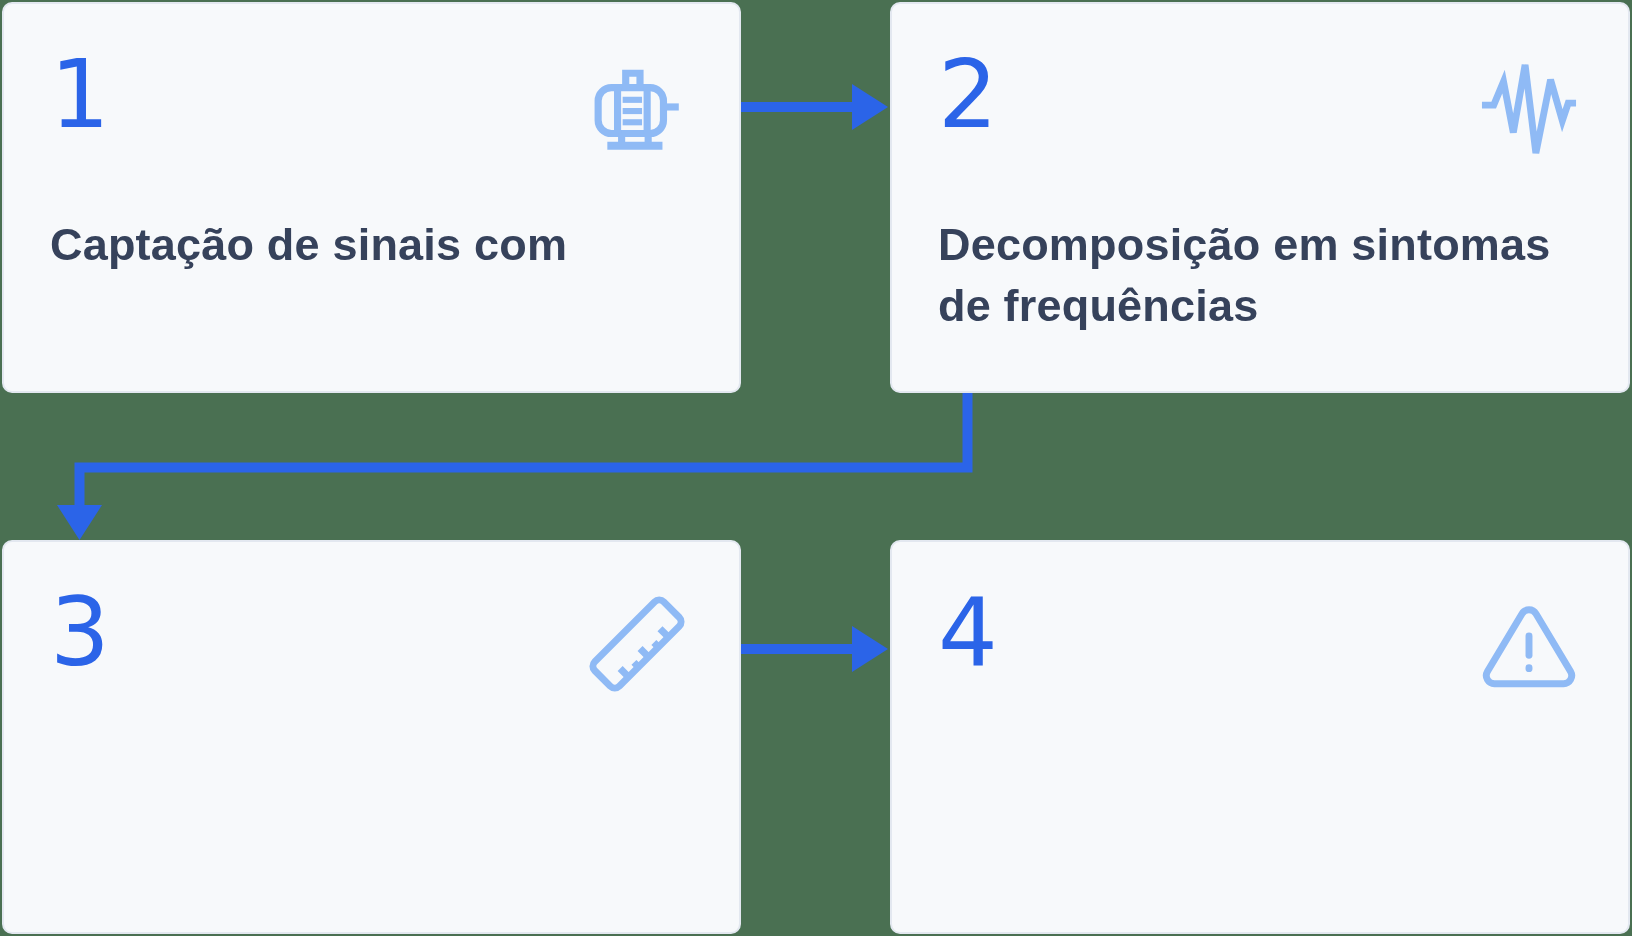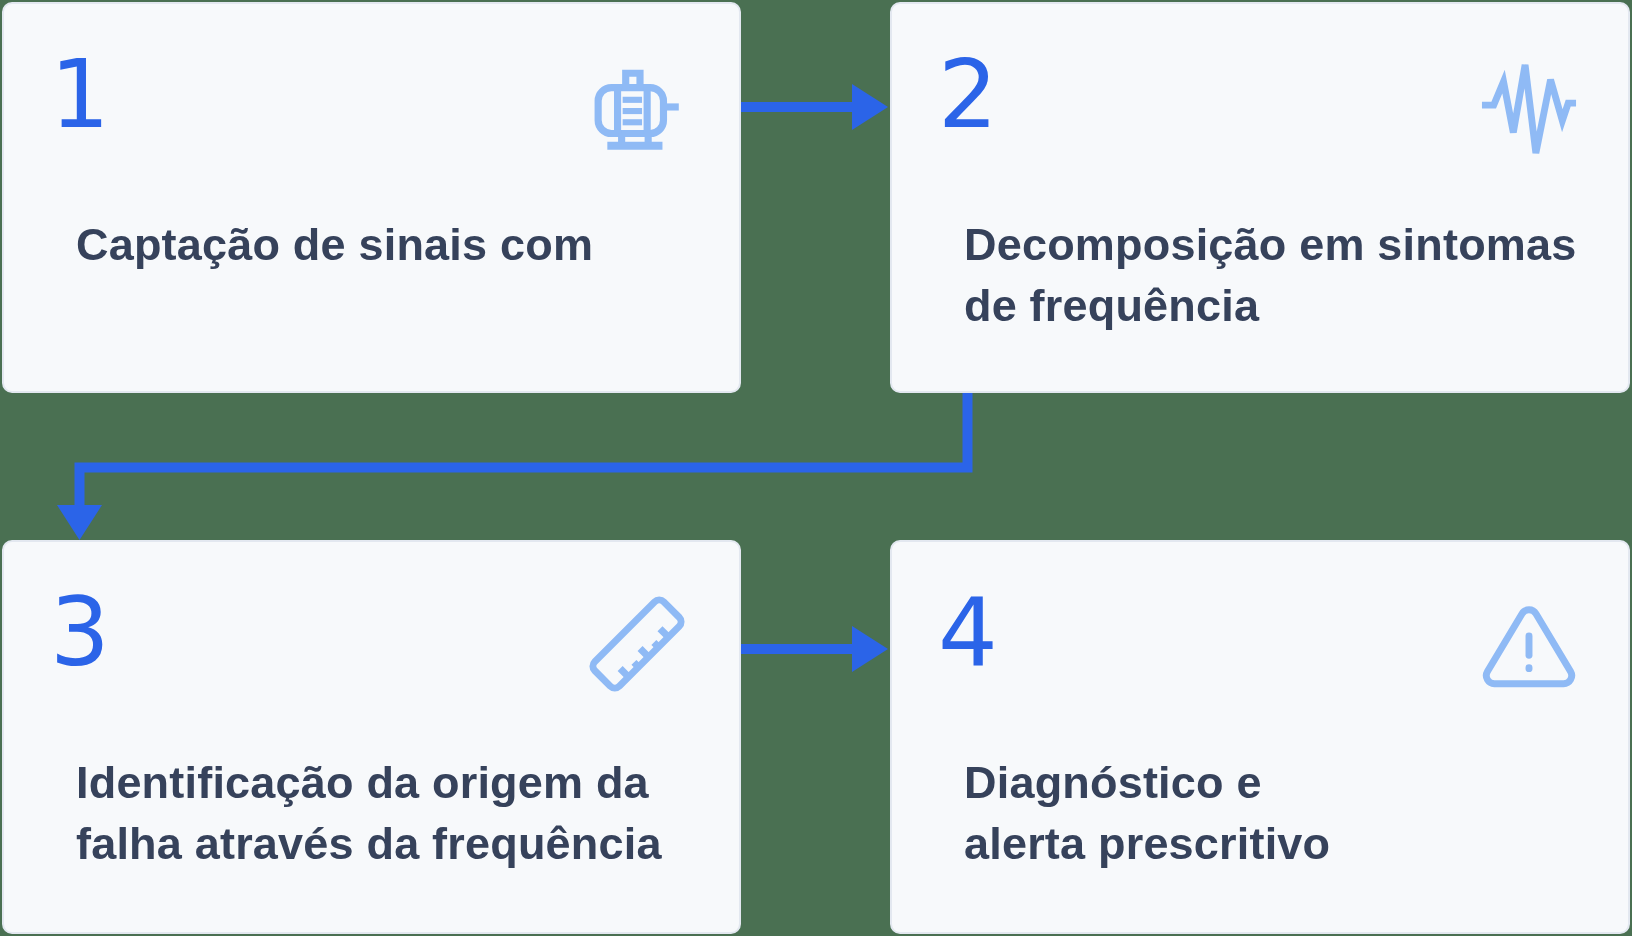--- a/index.html
+++ b/index.html
@@ -15,21 +15,21 @@
   #card2{left:890px;top:2px;width:740px;height:391px}
   #card3{left:2px;top:540px;width:739px;height:394px}
   #card4{left:890px;top:540px;width:740px;height:394px}
   .num{
     position:absolute;left:46px;top:40px;font-size:94px;line-height:1.08;
     color:#2B64E8;font-family:"DejaVu Sans","Liberation Sans",sans-serif;font-weight:400;
   }
   .icon{position:absolute;right:50px;top:56px;width:98px;height:98px}
   .txt{
     position:absolute;left:46px;top:210px;font-size:45px;line-height:61px;
-    font-weight:700;color:#36425B;letter-spacing:.2px;margin-left:26px;
+    font-weight:700;color:#36425B;letter-spacing:.2px;
   }
   .txt span{display:block;white-space:nowrap}
   .flow-svg{position:absolute;left:0;top:0;width:1632px;height:936px;pointer-events:none}
 </style>
 </head>
 <body>
 
 <div class="canvas">
 
   <div class="card" id="card1">
@@ -54,49 +54,41 @@
     </div>
   </div>
 
   <div class="card" id="card2">
     <div class="num">2</div>
     <svg class="icon" viewBox="0 0 100 96" fill="none" stroke="#8FBAF5" stroke-width="7">
       <polyline points="2,44 14,44 24,20 34,72 46,3 57,93 72,18 84,60 90,42 98,42"></polyline>
     </svg>
     <div class="txt">
       <span>Decomposição em sintomas</span>
-      <span>de frequência</span>
+      <span>de frequências</span>
     </div>
   </div>
 
   <div class="card" id="card3">
     <div class="num">3</div>
     <svg class="icon" viewBox="0 0 96 96" fill="none" stroke="#8FBAF5" stroke-width="6.5" style="width:104px;height:104px;top:50px">
       <g transform="rotate(-45 48 48)">
         <rect x="3" y="32" width="90" height="32" rx="6"></rect>
         <path d="M21 64 V53 M34 64 V58 M47 64 V53 M60 64 V58 M73 64 V53"></path>
       </g>
     </svg>
-    <div class="txt">
-      <span>Identificação da origem da</span>
-      <span>falha através da frequência</span>
-    </div>
   </div>
 
   <div class="card" id="card4">
     <div class="num">4</div>
     <svg class="icon" viewBox="0 0 24 24" fill="none" stroke="#8FBAF5" stroke-width="1.7" stroke-linecap="round" stroke-linejoin="round">
       <path d="M10.29 3.86 L1.82 18 a2 2 0 0 0 1.71 3 h16.94 a2 2 0 0 0 1.71 -3 L13.71 3.86 a2 2 0 0 0 -3.42 0 z"></path>
       <line x1="12" y1="9.3" x2="12" y2="14"></line>
       <line x1="12" y1="17.1" x2="12" y2="17.3"></line>
     </svg>
-    <div class="txt">
-      <span>Diagnóstico e</span>
-      <span>alerta prescritivo</span>
-    </div>
   </div>
 
   <svg class="flow-svg" viewBox="0 0 1632 936">
     <g fill="#2B64E8" stroke="#2B64E8">
       <line x1="741" y1="107" x2="854" y2="107" stroke-width="10"></line>
       <polygon points="852,84 888,107 852,130" stroke="none"></polygon>
     </g>
     <g fill="#2B64E8" stroke="#2B64E8">
       <path d="M967.5,393 V467.5 H79.5 V507" fill="none" stroke-width="10"></path>
       <polygon points="57,505 102,505 79.5,540" stroke="none"></polygon>

